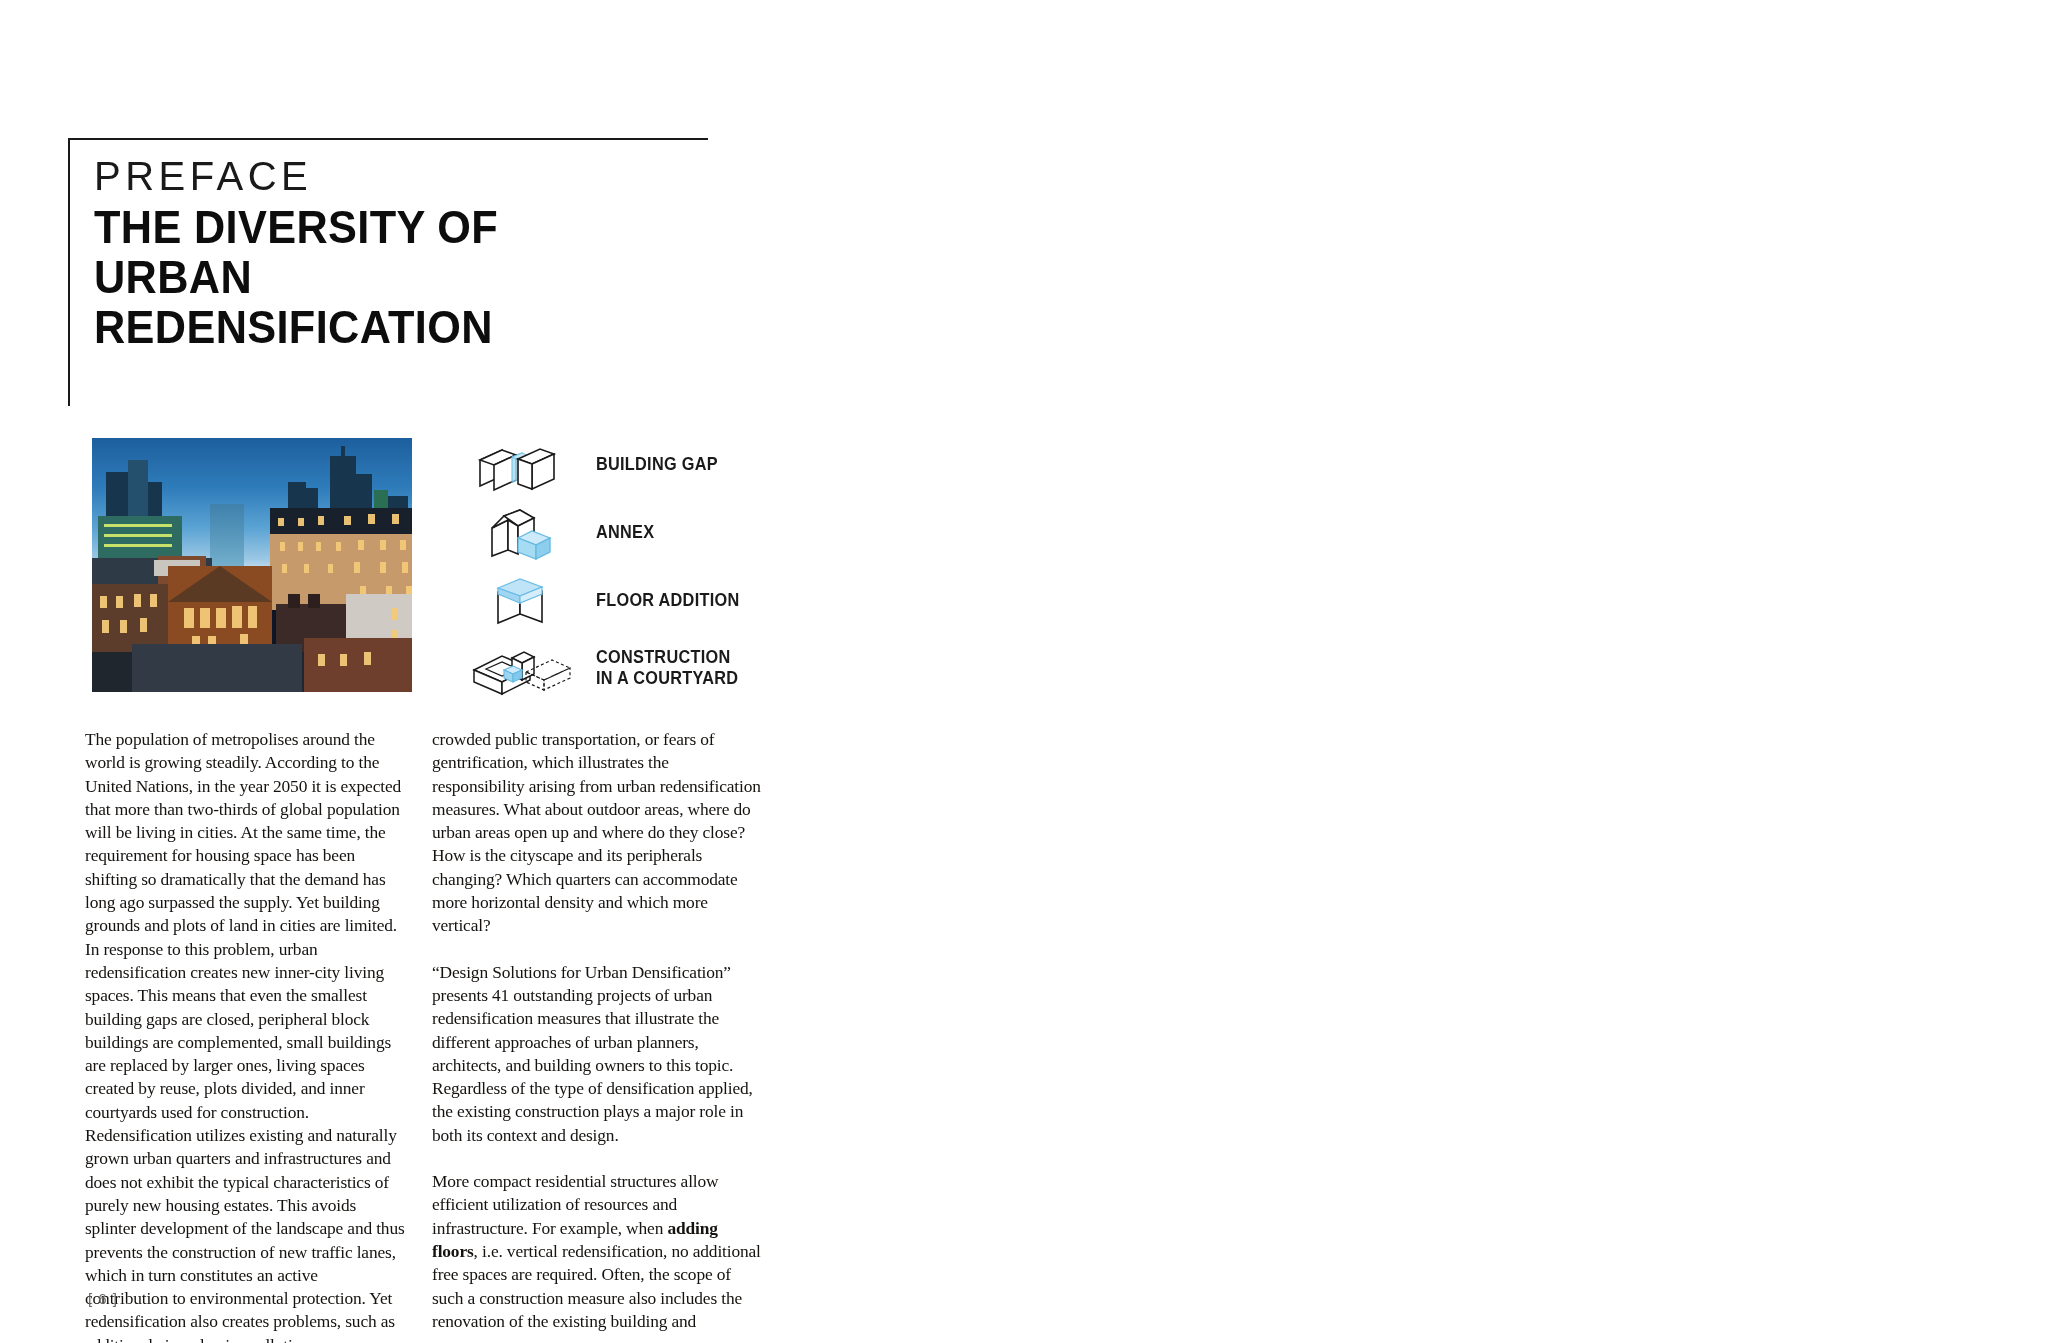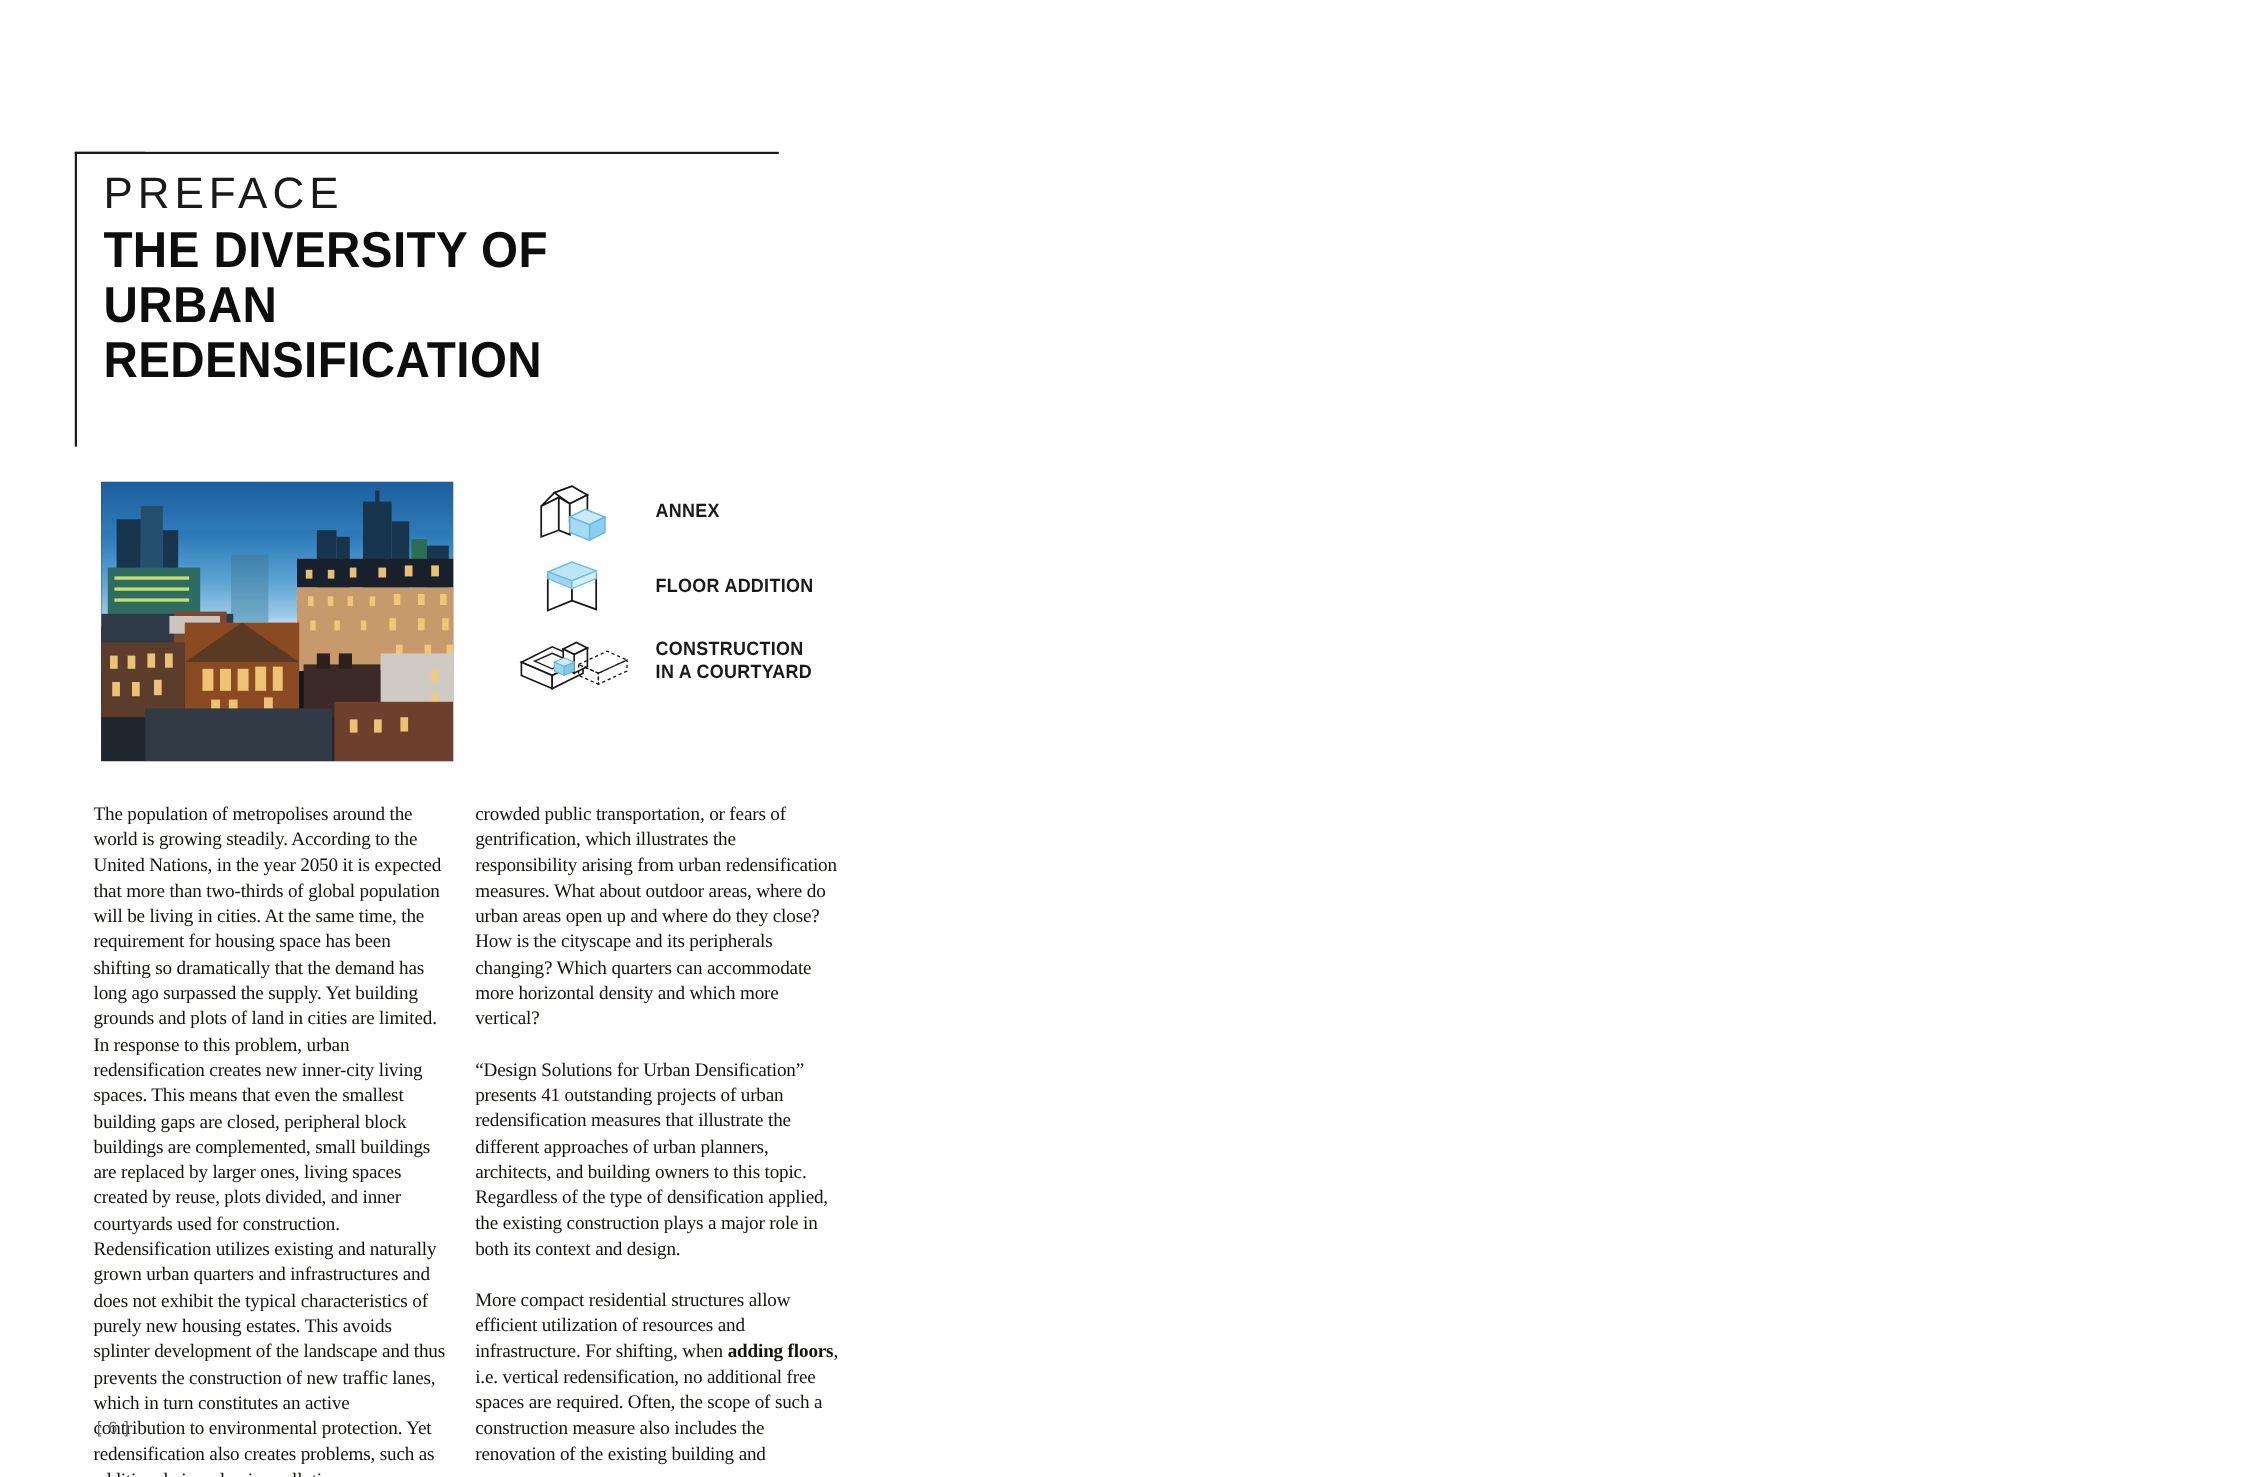--- a/index.html
+++ b/index.html
@@ -206,20 +206,38 @@
       <div class="darkroof" style="left:0;top:214px;width:320px;height:40px;background:#20262e;"></div>
       <div class="greyroof" style="left:40px;top:206px;width:170px;height:48px;background:#313a45;"></div>
       <div class="blockwarm2" style="left:212px;top:200px;width:108px;height:54px;background:#6d3f2c;"></div>
       <div class="win" style="left:226px;top:216px;width:7px;height:12px;"></div>
       <div class="win" style="left:248px;top:216px;width:7px;height:12px;"></div>
       <div class="win" style="left:272px;top:214px;width:7px;height:13px;"></div>
     </div>
 
     <div class="legend">
 
+      <div class="legend-row r1">
+        <div class="legend-icon">
+          <svg viewBox="0 0 110 68" width="110" height="68">
+
+            <polygon points="12,30 34,20 34,46 12,56" fill="#ffffff" stroke="#1a1a1a" stroke-width="1.6"></polygon>
+            <polygon points="12,30 34,20 48,25 26,35" fill="#ffffff" stroke="#1a1a1a" stroke-width="1.6"></polygon>
+            <polygon points="26,35 48,25 48,50 26,60" fill="#ffffff" stroke="#1a1a1a" stroke-width="1.6"></polygon>
+
+            <polygon points="44,27 54,23 54,48 44,52" fill="#a8dcf5" stroke="#6cbde4" stroke-width="1.2" opacity="0.85"></polygon>
+            <polygon points="44,27 54,23 60,25.5 50,29.5" fill="#cdeafa" stroke="#6cbde4" stroke-width="1" opacity="0.9"></polygon>
+
+            <polygon points="50,29 72,19 86,24 64,34" fill="#ffffff" stroke="#1a1a1a" stroke-width="1.6"></polygon>
+            <polygon points="64,34 86,24 86,49 64,59" fill="#ffffff" stroke="#1a1a1a" stroke-width="1.6"></polygon>
+            <polygon points="50,29 50,54 64,59 64,34" fill="#ffffff" stroke="#1a1a1a" stroke-width="1.6"></polygon>
+          </svg>
+        </div>
+        <div class="legend-label">BUILDING GAP</div>
+      </div>
 
       <div class="legend-row">
         <div class="legend-icon">
           <svg viewBox="0 0 110 68" width="110" height="68">
 
             <polygon points="24,30 40,22 40,52 24,58" fill="#ffffff" stroke="#1a1a1a" stroke-width="1.6"></polygon>
             <polygon points="24,30 40,22 52,12 36,18" fill="#ffffff" stroke="#1a1a1a" stroke-width="1.6"></polygon>
             <polygon points="36,18 52,12 66,20 50,28" fill="#ffffff" stroke="#1a1a1a" stroke-width="1.6"></polygon>
             <polygon points="40,22 50,28 50,56 40,52" fill="#ffffff" stroke="#1a1a1a" stroke-width="1.6"></polygon>
             <polygon points="50,28 66,20 66,36 50,44" fill="#ffffff" stroke="#1a1a1a" stroke-width="1.6"></polygon>
@@ -275,21 +293,21 @@
       </div>
     </div>
 
     <div class="col col1">
       <p>The population of metropolises around the world is growing steadily. According to the United Nations, in the year 2050 it is expected that more than two-thirds of global population will be living in cities. At the same time, the requirement for housing space has been shifting so dramatically that the demand has long ago surpassed the supply. Yet building grounds and plots of land in cities are limited. In response to this problem, urban redensification creates new inner-city living spaces. This means that even the smallest building gaps are closed, peripheral block buildings are complemented, small buildings are replaced by larger ones, living spaces created by reuse, plots divided, and inner courtyards used for construction. Redensification utilizes existing and naturally grown urban quarters and infrastructures and does not exhibit the typical characteristics of purely new housing estates. This avoids splinter development of the landscape and thus prevents the construction of new traffic lanes, which in turn constitutes an active contribution to environmental protection. Yet redensification also creates problems, such as additional air and noise pollution, over-</p>
     </div>
 
     <div class="col col2">
       <p>crowded public transportation, or fears of gentrification, which illustrates the responsibility arising from urban redensification measures. What about outdoor areas, where do urban areas open up and where do they close? How is the cityscape and its peripherals changing? Which quarters can accommodate more horizontal density and which more vertical?</p>
       <p>“Design Solutions for Urban Densification” presents 41 outstanding projects of urban redensification measures that illustrate the different approaches of urban planners, architects, and building owners to this topic. Regardless of the type of densification applied, the existing construction plays a major role in both its context and design.</p>
-      <p><span>More compact residential structures allow efficient utilization of resources and infrastructure. For shifting, when </span><b>adding floors</b><span>, i.e. vertical redensification, no additional free spaces are required. Often, the scope of such a construction measure also includes the renovation of the existing building and</span></p>
+      <p><span>More compact residential structures allow efficient utilization of resources and infrastructure. For example, when </span><b>adding floors</b><span>, i.e. vertical redensification, no additional free spaces are required. Often, the scope of such a construction measure also includes the renovation of the existing building and</span></p>
     </div>
 
     <div class="folio folio-left">[ 6 ]</div>
   </div>
 
   <div class="page page-right">
 
     
 
     

